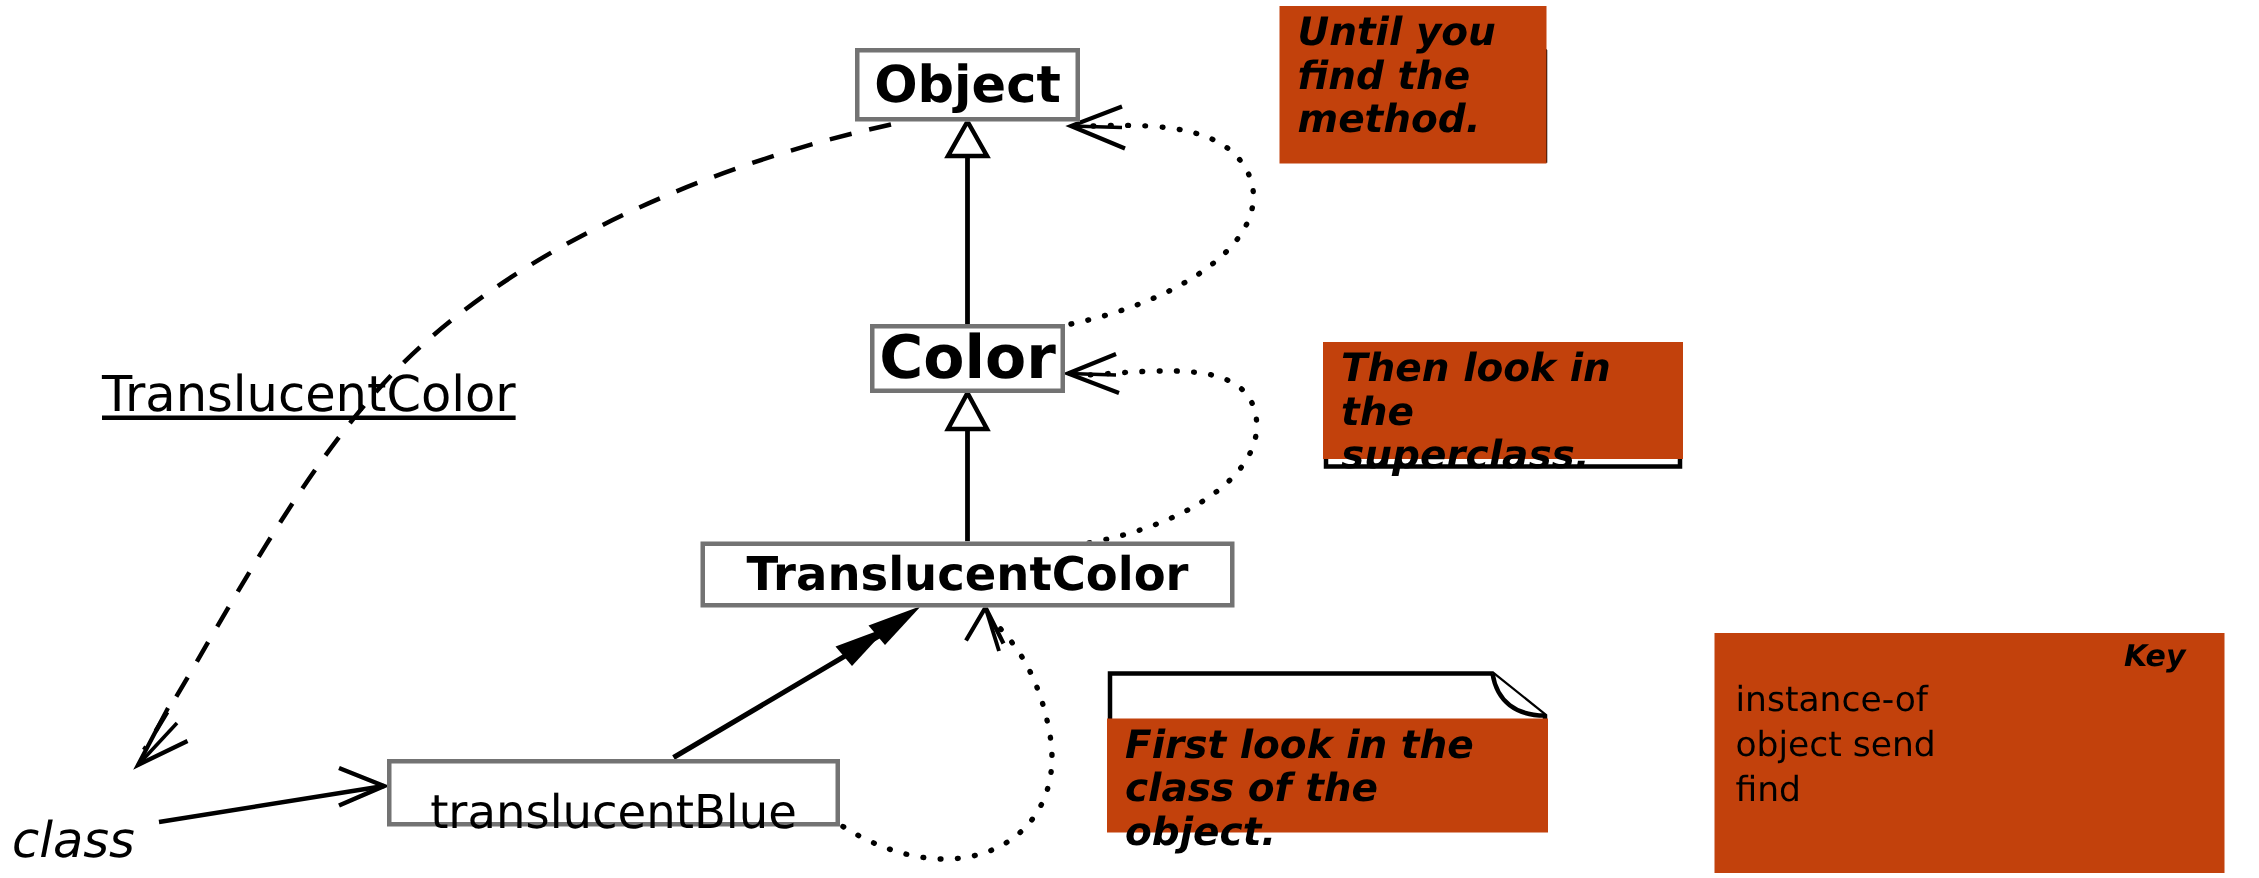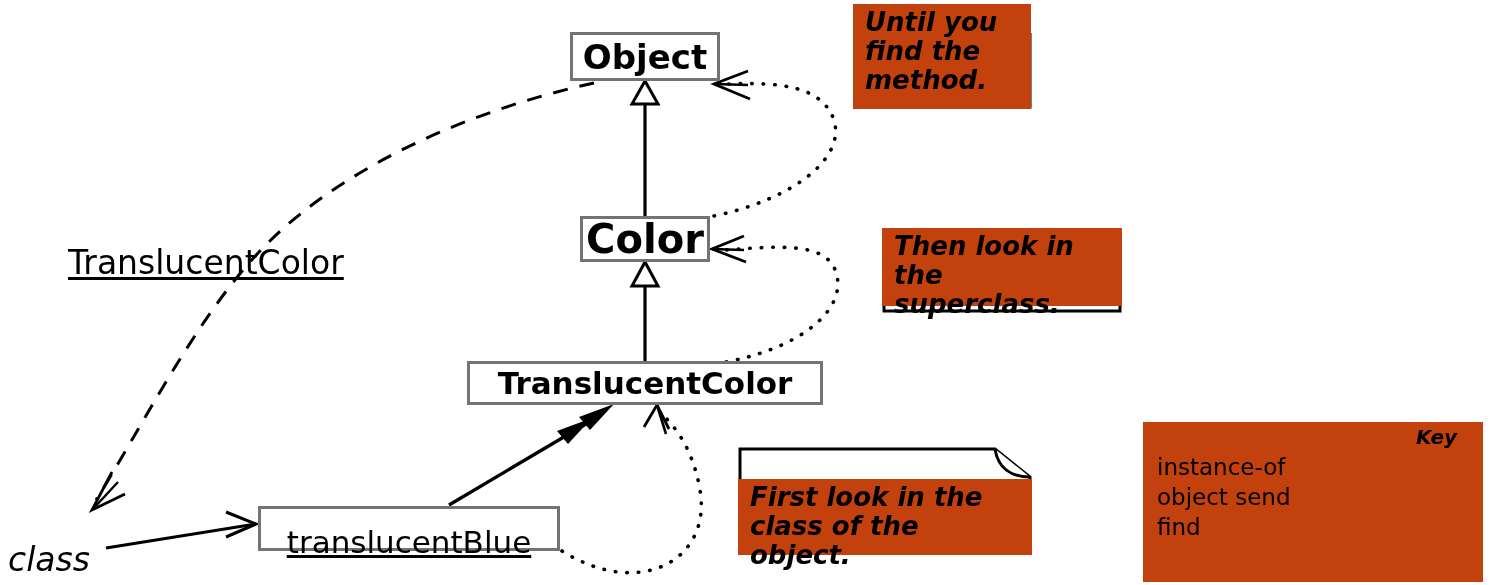--- a/index.html
+++ b/index.html
@@ -36,21 +36,20 @@
   .node-label {
     font-family: "DejaVu Sans", "Liberation Sans", sans-serif;
     color: #000;
     line-height: 1;
   }
   .cls-label {
     font-weight: bold;
   }
   .inst-label {
     font-weight: normal;
-    text-decoration: underline;
     text-underline-offset: 2px;
     margin-top: 27px;
   }
   .free-label {
     position: absolute;
     color: #000;
     white-space: nowrap;
     font-family: "DejaVu Sans", "Liberation Sans", sans-serif;
   }
   .underlined {

